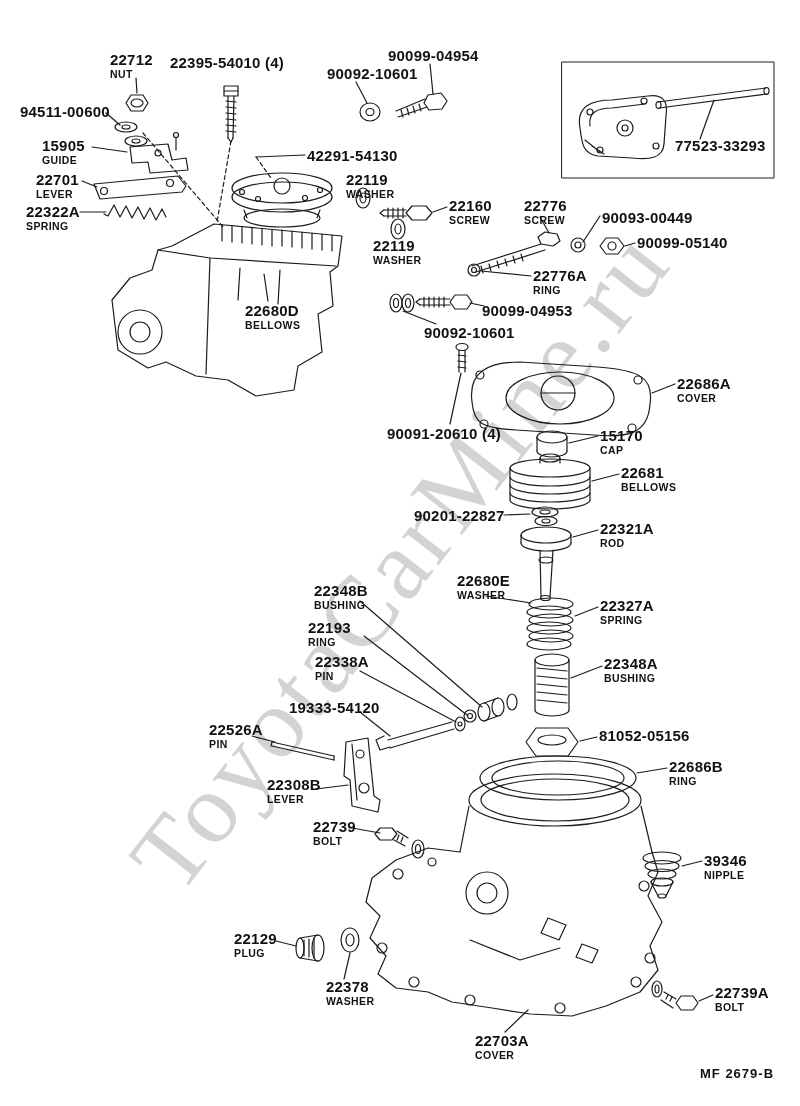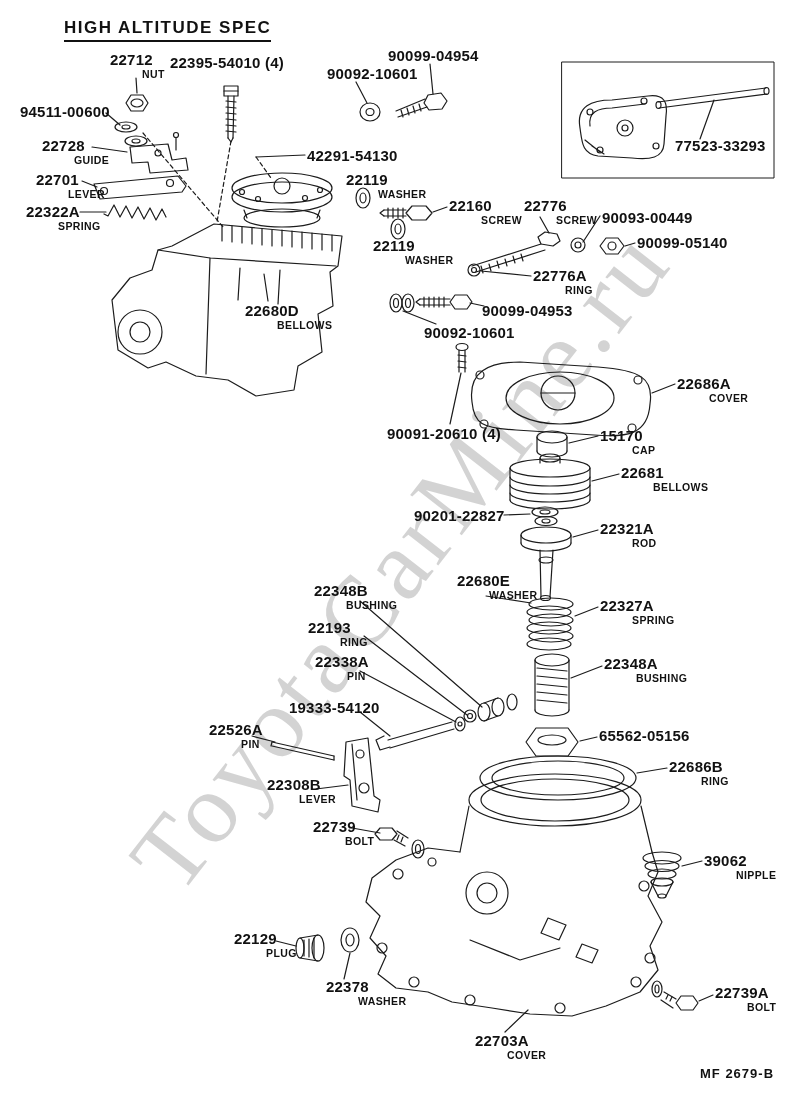--- a/index.html
+++ b/index.html
@@ -7,21 +7,21 @@
         font-family:"Liberation Sans",sans-serif;color:#111;}
   .title{position:absolute;left:64px;top:18px;font-size:17px;font-weight:700;
          letter-spacing:1.5px;border-bottom:2px solid #111;padding-bottom:2px;}
   .watermark{position:absolute;left:400px;top:560px;
          transform:translate(-50%,-50%) rotate(-52deg);
          font-family:"Liberation Serif",serif;font-size:100px;letter-spacing:4px;
          color:rgba(130,130,130,0.35);white-space:nowrap;pointer-events:none;}
   svg.drawing{position:absolute;left:0;top:0;}
   .lbl{position:absolute;line-height:1.1;white-space:nowrap;font-weight:700;}
   .lbl .num{font-size:15px;letter-spacing:0.2px;}
-  .lbl .desc{font-size:10.5px;letter-spacing:0.4px;margin-top:0px;margin-left:32px;}
+  .lbl .desc{font-size:10.5px;letter-spacing:0.4px;margin-top:0px;}
   .footer-code{position:absolute;left:700px;top:1066px;font-size:13px;font-weight:700;letter-spacing:1px;}
 </style>
 </head>
 <body>
 
 <div id="page">
 
   <div class="watermark">ToyotaCarMine.ru</div>
 
   <svg class="drawing" width="800" height="1106" viewBox="0 0 800 1106">
@@ -336,40 +336,39 @@
           <circle cx="625" cy="128" r="3"></circle>
         <path d="M 585,140 L 600,152 M 592,146 L 604,154"></path>
         <path d="M 658,102 L 766,88 M 659,108 L 767,94"></path>
         <ellipse cx="766.5" cy="91" rx="2.5" ry="3.5"></ellipse>
         <ellipse cx="658.5" cy="105" rx="2.5" ry="3.5"></ellipse>
       </g>
 
     </g>
   </svg>
 
-  <div class="title">HIGH ALTITUDE SPEC</div>
 
   <div class="lbl" style="left:110px;top:52px">
       <div class="num">22712</div>
       <div class="desc">NUT</div>
     </div>
   <div class="lbl" style="left:170px;top:55px">
       <div class="num">22395-54010 (4)</div>
     </div>
   <div class="lbl" style="left:388px;top:48px">
       <div class="num">90099-04954</div>
     </div>
   <div class="lbl" style="left:327px;top:66px">
       <div class="num">90092-10601</div>
     </div>
   <div class="lbl" style="left:20px;top:104px">
       <div class="num">94511-00600</div>
     </div>
   <div class="lbl" style="left:42px;top:138px">
-      <div class="num">22728</div>
+      <div class="num">15905</div>
       <div class="desc">GUIDE</div>
     </div>
   <div class="lbl" style="left:307px;top:148px">
       <div class="num">42291-54130</div>
     </div>
   <div class="lbl" style="left:36px;top:172px">
       <div class="num">22701</div>
       <div class="desc">LEVER</div>
     </div>
   <div class="lbl" style="left:346px;top:172px">
@@ -459,36 +458,36 @@
       <div class="desc">BUSHING</div>
     </div>
   <div class="lbl" style="left:289px;top:700px">
       <div class="num">19333-54120</div>
     </div>
   <div class="lbl" style="left:209px;top:722px">
       <div class="num">22526A</div>
       <div class="desc">PIN</div>
     </div>
   <div class="lbl" style="left:599px;top:728px">
-      <div class="num">65562-05156</div>
+      <div class="num">81052-05156</div>
     </div>
   <div class="lbl" style="left:669px;top:759px">
       <div class="num">22686B</div>
       <div class="desc">RING</div>
     </div>
   <div class="lbl" style="left:267px;top:777px">
       <div class="num">22308B</div>
       <div class="desc">LEVER</div>
     </div>
   <div class="lbl" style="left:313px;top:819px">
       <div class="num">22739</div>
       <div class="desc">BOLT</div>
     </div>
   <div class="lbl" style="left:704px;top:853px">
-      <div class="num">39062</div>
+      <div class="num">39346</div>
       <div class="desc">NIPPLE</div>
     </div>
   <div class="lbl" style="left:234px;top:931px">
       <div class="num">22129</div>
       <div class="desc">PLUG</div>
     </div>
   <div class="lbl" style="left:326px;top:979px">
       <div class="num">22378</div>
       <div class="desc">WASHER</div>
     </div>

